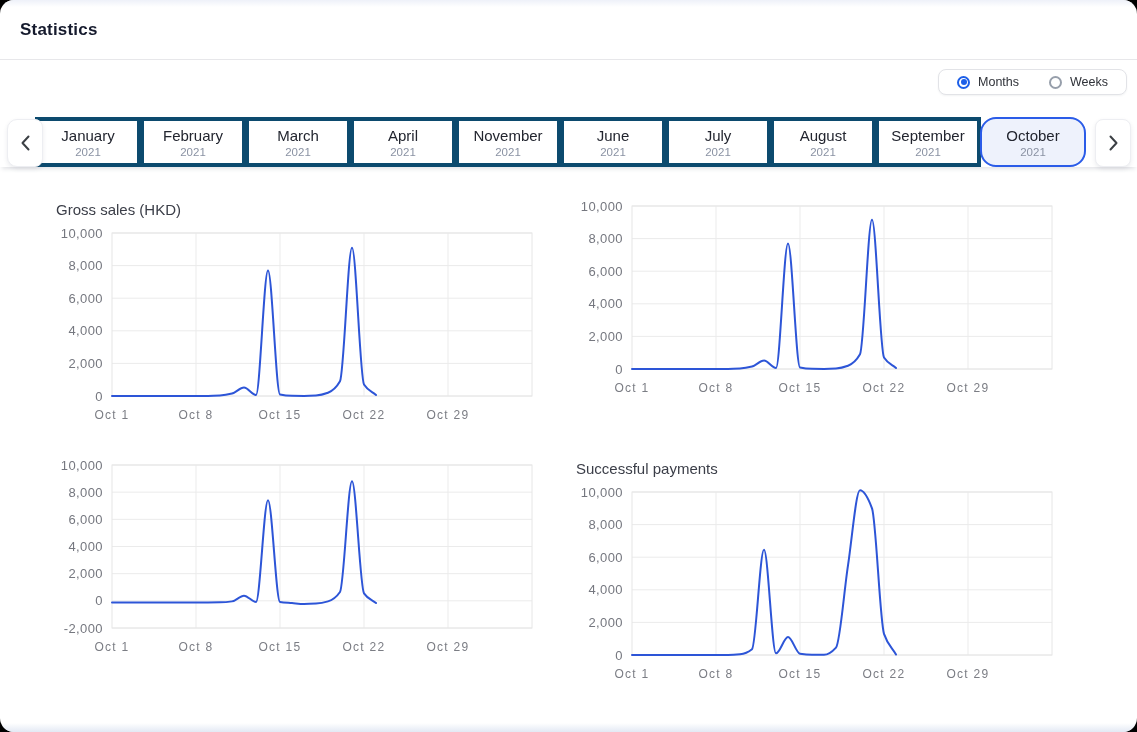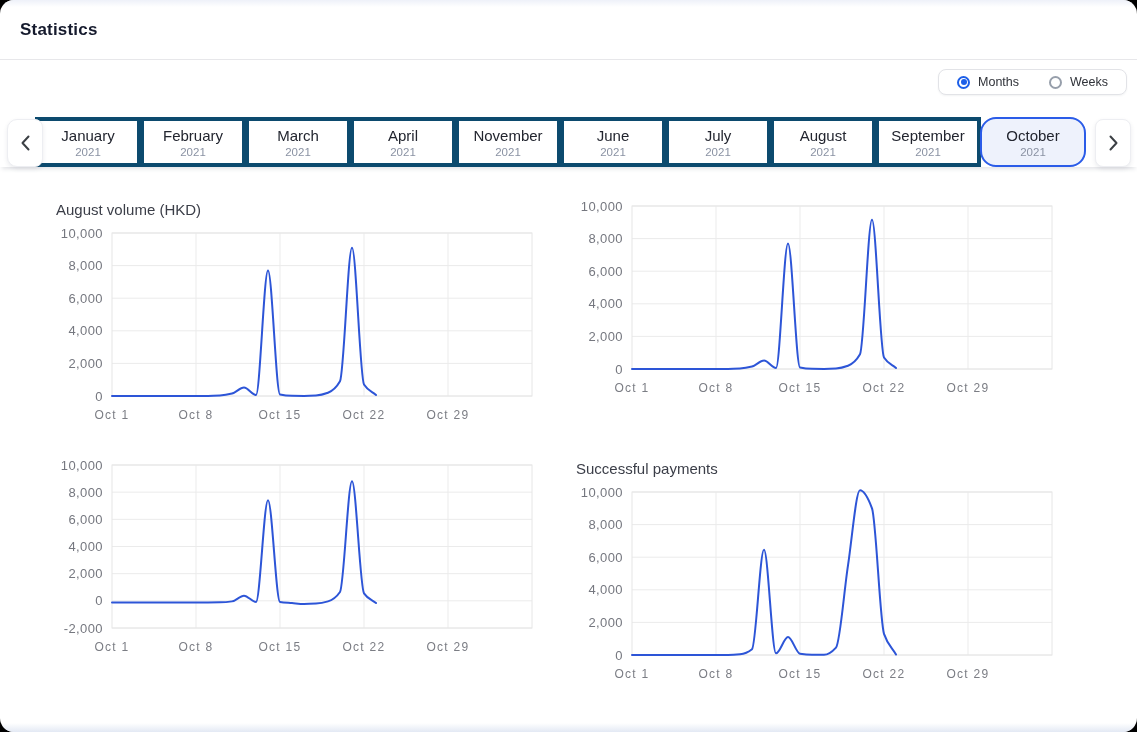--- a/index.html
+++ b/index.html
@@ -127,21 +127,21 @@
   </div>
       </div>
     <div class="nav-btn next">
       <svg width="9" height="16" viewBox="0 0 9 16">
         <polyline points="1.5,1.5 7.5,8 1.5,14.5" fill="none" stroke="#3c4045" stroke-width="2" stroke-linecap="round" stroke-linejoin="round"></polyline>
       </svg>
     </div>
   </div>
 
   <div class="charts">
-      <div class="chart-block"><div class="chart-title">August volume (HKD)</div><svg width="480" height="200" viewBox="0 0 480 200">
+      <div class="chart-block"><div class="chart-title">Gross sales (HKD)</div><svg width="480" height="200" viewBox="0 0 480 200">
           <g>
             <line x1="57" x2="477" y1="168" y2="168" stroke="#ebebeb" stroke-width="1"></line>
             <line x1="57" x2="477" y1="135.4" y2="135.4" stroke="#ebebeb" stroke-width="1"></line>
             <line x1="57" x2="477" y1="102.8" y2="102.8" stroke="#ebebeb" stroke-width="1"></line>
             <line x1="57" x2="477" y1="70.2" y2="70.2" stroke="#ebebeb" stroke-width="1"></line>
             <line x1="57" x2="477" y1="37.599999999999994" y2="37.599999999999994" stroke="#ebebeb" stroke-width="1"></line>
             <line x1="57" x2="477" y1="5" y2="5" stroke="#ebebeb" stroke-width="1"></line>
             <line x1="141" x2="141" y1="5" y2="168" stroke="#ebebeb" stroke-width="1"></line>
             <line x1="225" x2="225" y1="5" y2="168" stroke="#ebebeb" stroke-width="1"></line>
             <line x1="309" x2="309" y1="5" y2="168" stroke="#ebebeb" stroke-width="1"></line>

